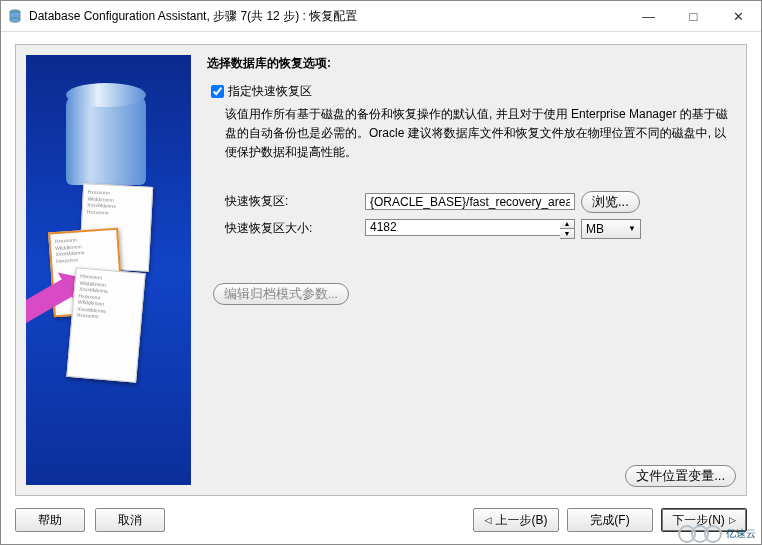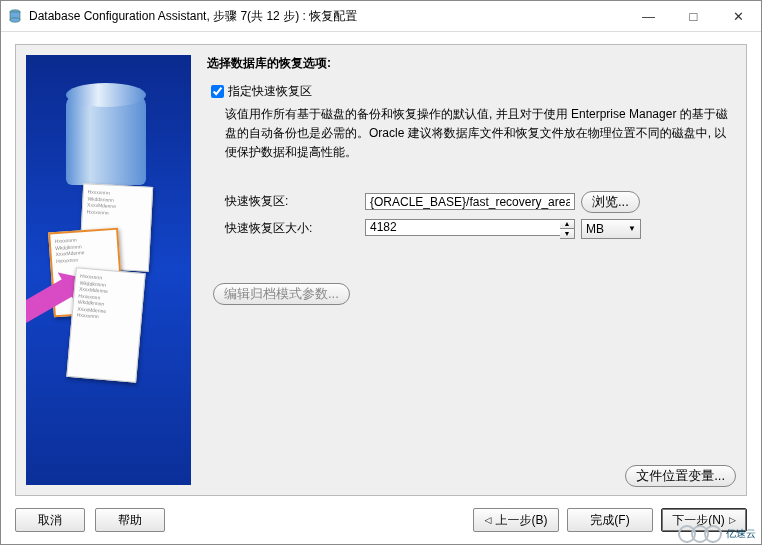--- a/index.html
+++ b/index.html
@@ -164,20 +164,21 @@
   height:22px;
   border:1px solid #888;
   background: linear-gradient(#fdfdfd,#e6e6e6);
   font-size:13px;
   padding: 0 10px;
   margin-left:6px;
   border-radius:11px;
 }
 .generic-btn.disabled {
   color:#888;
+  font-family:Liberation Serif, serif;
 }
 .spinner-wrap {
   display:flex;
 }
 .spinner-btns{
   display:flex;
   flex-direction:column;
   border:1px solid #888;
   border-left:none;
   width:15px;
@@ -326,22 +327,22 @@
         </div>
 
         <div class="var-btn-row">
           <button class="generic-btn">文件位置变量...</button>
         </div>
       </div>
     </div>
 
     <div class="bottom-bar">
       <div class="bottom-left">
+        <button class="nav-btn compact">帮助</button>
         <button class="nav-btn compact">取消</button>
-        <button class="nav-btn compact">帮助</button>
       </div>
       <div class="bottom-right">
         <button class="nav-btn">
           <span style="font-size:9px">◁</span>
           <span>上一步(B)</span>
         </button>
         <button class="nav-btn">完成(F)</button>
         <button class="nav-btn primary">
           <span>下一步(N)</span>
           <span style="font-size:9px">▷</span>

